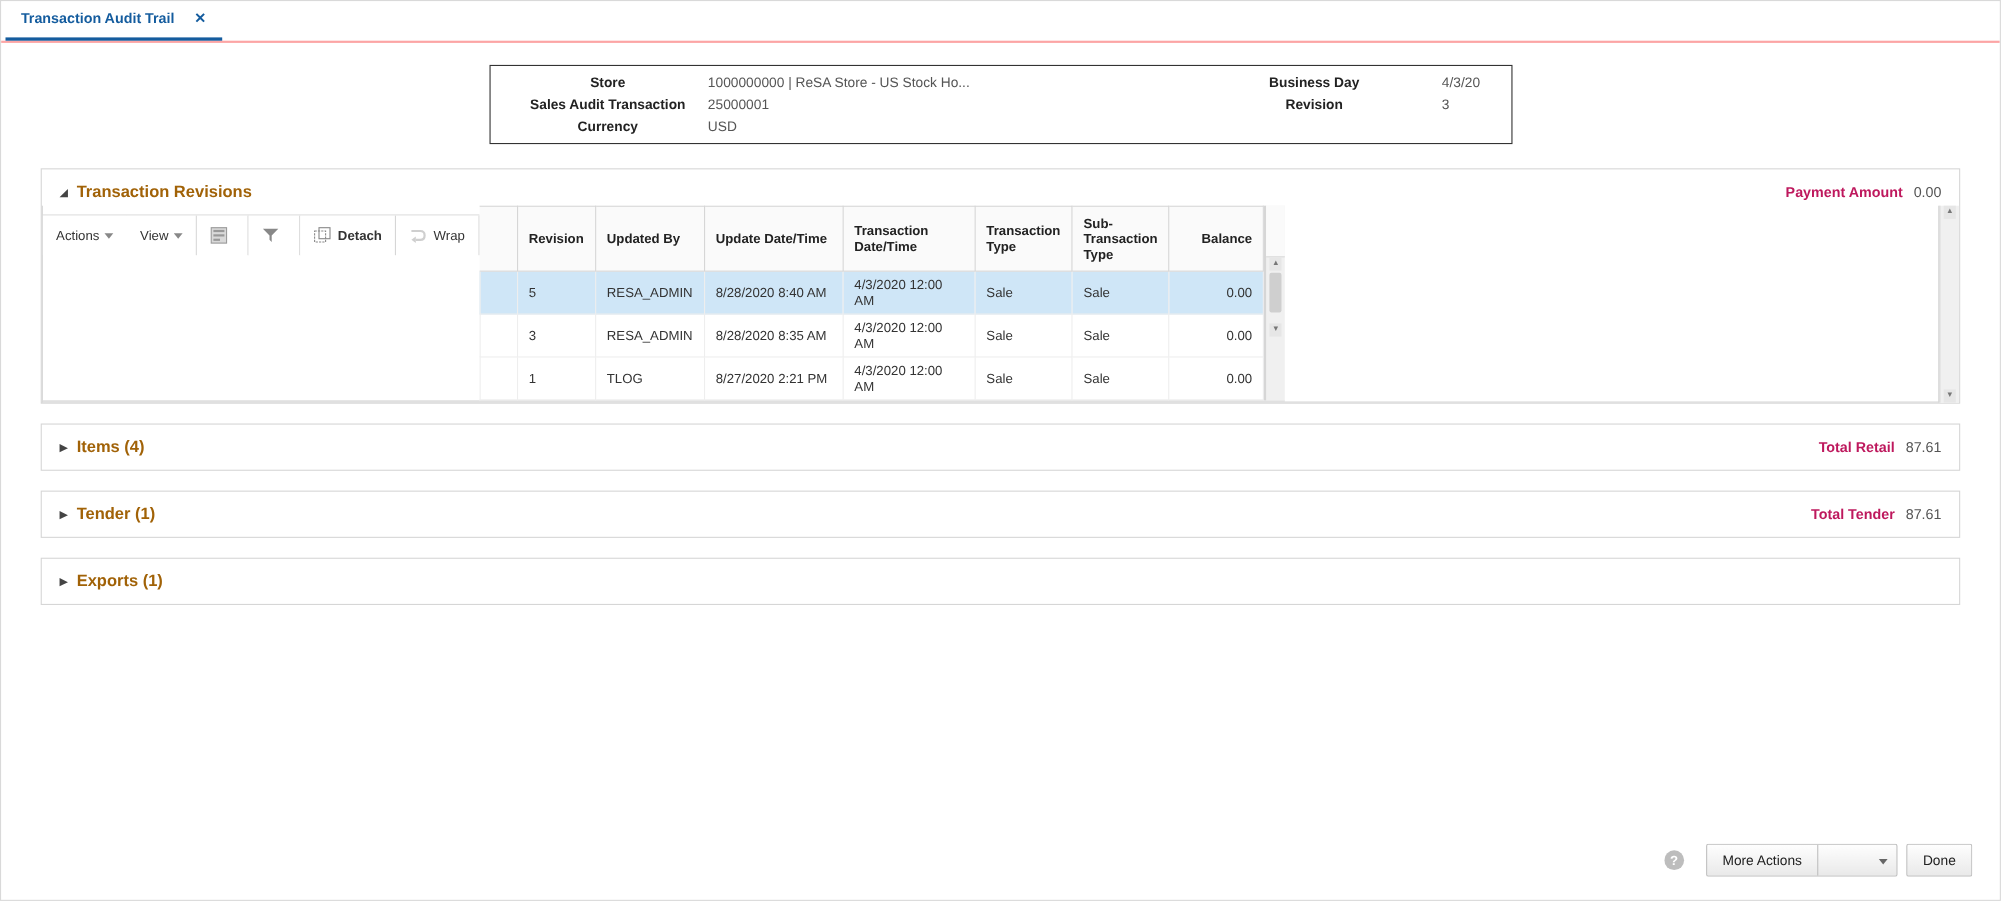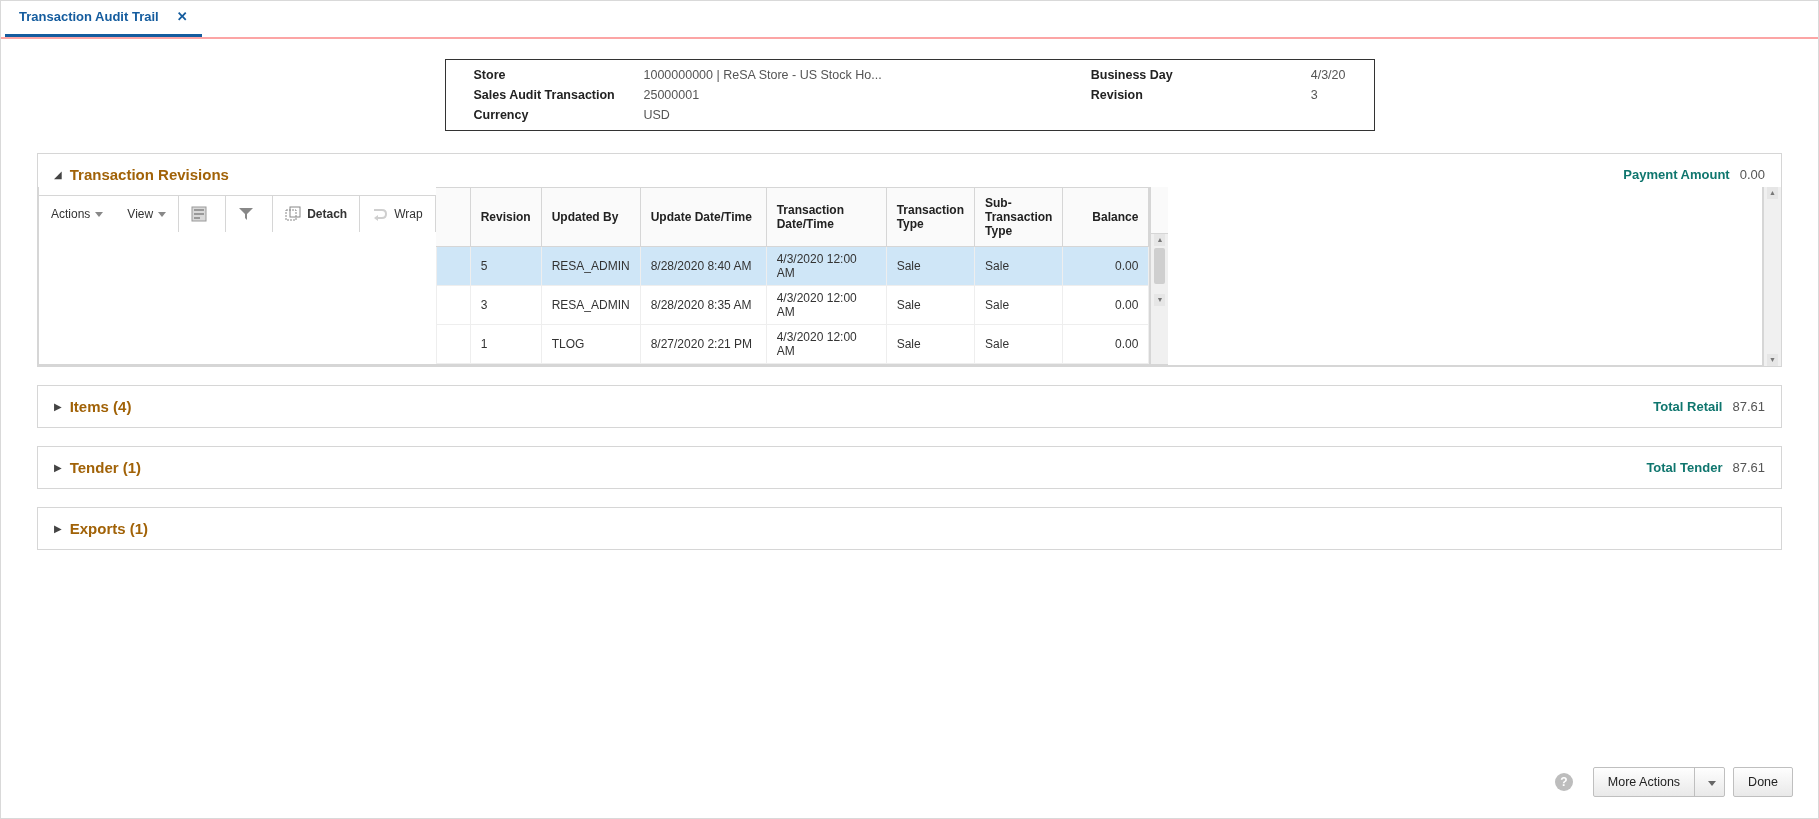--- a/index.html
+++ b/index.html
@@ -45,21 +45,21 @@
     border: 1px solid #333;
     padding: 8px 28px;
     width: 930px;
     display: flex;
     gap: 120px;
   }
   .summary-col { display: flex; flex-direction: column; gap: 6px; }
   .summary-row {  display: flex; }
   .summary-label {
     width: 170px;
-    text-align: left;
+    text-align: center;
     font-weight: bold;
     color: #222;
     padding-right: 12px;
     font-size: 12.5px;
   }
   .summary-value {
     color: #555;
     font-size: 12.5px;
   }
   
@@ -73,21 +73,21 @@
   .panel-header {
     display: flex;
     align-items: center;
     justify-content: space-between;
   }
   .panel-header-inner { padding: 12px 16px 4px; }
   .panel-title-wrap { display: flex; align-items: center; cursor: pointer; }
   .disclose { font-size: 10px; color: #444; margin-right: 8px; }
   .panel-title { font-weight: bold; font-size: 15px; color: #a16207; }
   .panel-right { display: flex; align-items: baseline; gap: 10px; }
-  .right-label { font-weight: bold; font-size: 13px; color: #0f766e; }
+  .right-label { font-weight: bold; font-size: 13px; color: #be185d; }
   .right-value { font-size: 13px; color: #555; }
   
   .toolbar {
     display: flex;
     align-items: stretch;
     border: 1px solid #d6d6d6;
     border-width: 1px 0;
     margin: 8px 0 0;
   }
   .tb-item, .tb-btn {
@@ -154,21 +154,21 @@
     font-size:12px; cursor:pointer;
   }
   .btn {
     background: linear-gradient(#fefefe,#e9e9e9);
     border:1px solid #bfbfbf;
     padding: 7px 14px;
     font-size:12.5px;
     color:#222;
     cursor:pointer;
     border-radius:2px;
-    display:flex; align-items:center;
+    display:flex; align-items:center;gap:42px;
   }
   .btn-split { padding:0; }
   .btn-split-main { padding:7px 14px; border-right:1px solid #bfbfbf; }
   .btn-split-caret { padding:0 8px; }
   .icon-wrap { opacity:0.4; }
   svg { display:block; }
 </style>
 </head>
 <body>
 

